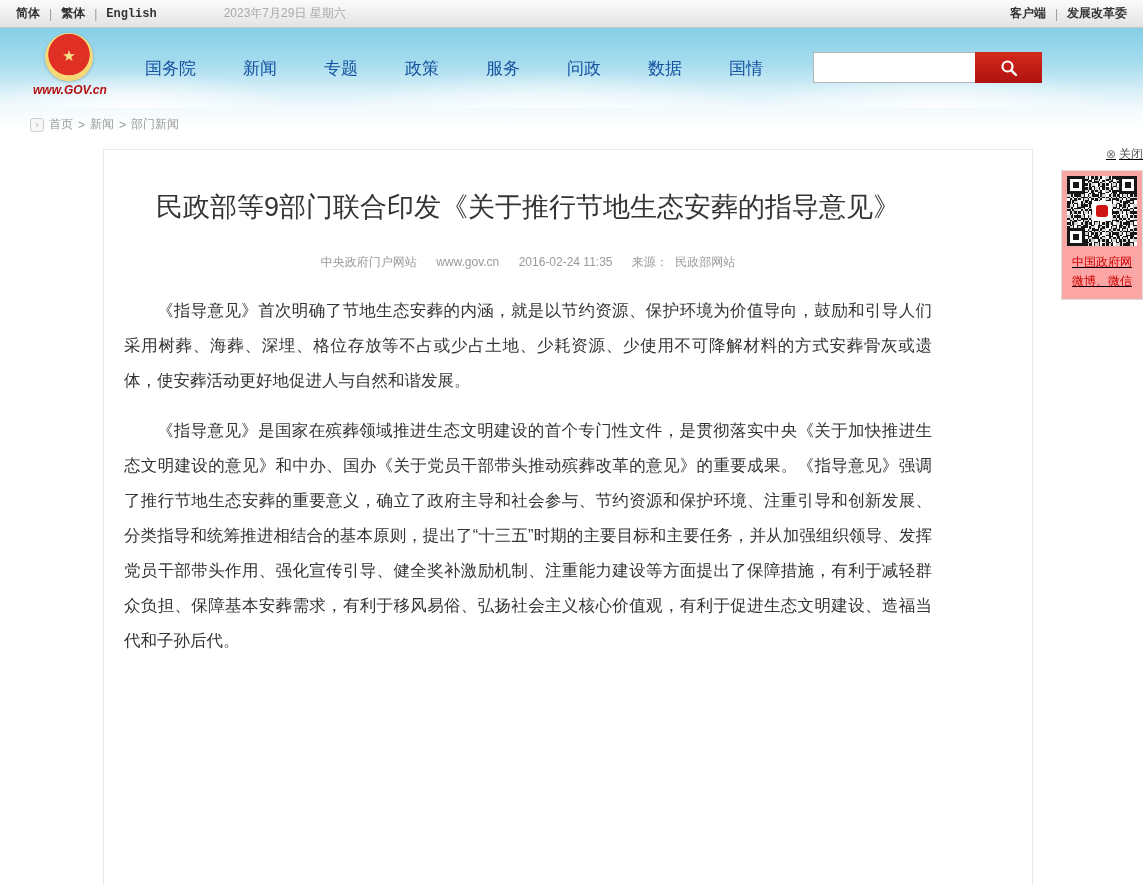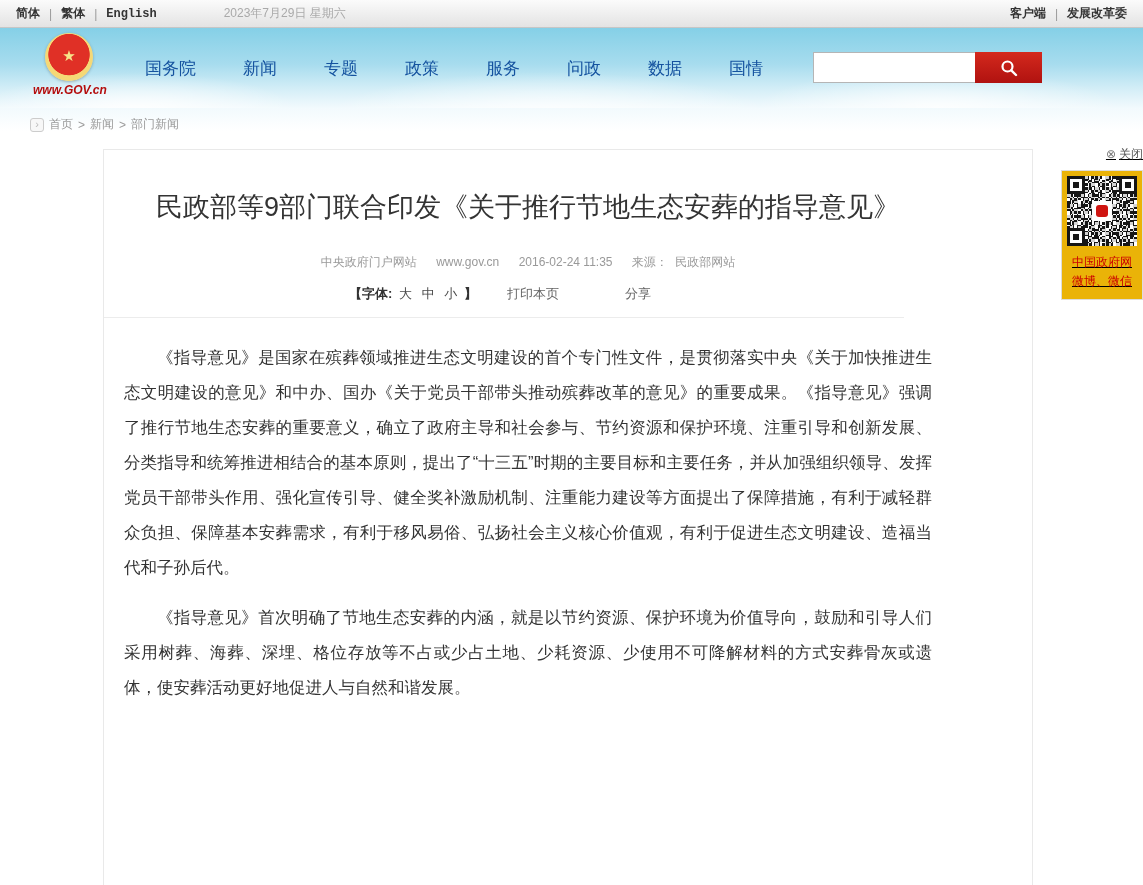--- a/index.html
+++ b/index.html
@@ -67,21 +67,21 @@
   .toolbar .tb-print { margin-left:30px; color:#666; }
   .toolbar .tb-share { margin-left:66px; color:#666; }
   .body-text p { margin-top:15px; font-size:16.5px; color:#333; line-height:35px;
     text-indent:2em; text-align:justify; }
   .body-text p:first-child { margin-top:22px; }
 
   
   .qr-widget { position:absolute; top:-3px; right:0; width:82px;text-decoration:underline; }
   .close-row { text-align:right; font-size:12px; color:#555; margin-bottom:7px; cursor:pointer; }
   .close-row .x { color:#777; margin-right:3px; }
-  .qr-box { border:1px solid #ddd; background:#eab308; padding:5px 4px 8px; text-align:center; }
+  .qr-box { border:1px solid #ddd; background:#fca5a5; padding:5px 4px 8px; text-align:center; }
   .qr { position:relative; width:70px; height:70px; margin:0 auto; background:#fff;
     background-image:
       conic-gradient(#161616 25%, #fff 0 50%, #161616 0 75%, #fff 0),
       conic-gradient(#161616 25%, #fff 0 50%, #161616 0 75%, #fff 0);
     background-size:7px 7px, 11px 11px;
     background-blend-mode:difference; }
   .qr .f { position:absolute; width:18px; height:18px; background:#fff;
     border:3px solid #161616; }
   .qr .f::after { content:""; position:absolute; inset:3px; background:#161616; }
   .qr .f1 { top:0; left:0; } .qr .f2 { top:0; right:0; } .qr .f3 { bottom:0; left:0; }
@@ -152,35 +152,24 @@
       <h1 class="article-title">民政部等9部门联合印发《关于推行节地生态安葬的指导意见》</h1>
 
       <div class="meta">
         <span>中央政府门户网站</span>
         <span>www.gov.cn</span>
         <span>2016-02-24 11:35</span>
         <span class="src-label">来源：</span>
         <span class="src-val">民政部网站</span>
       </div>
 
-      <div class="toolbar">
-        <span class="font-group">
-          <b>【字体:</b>
-          <a>大</a>
-          <a>中</a>
-          <a>小</a>
-          <b>】</b>
-        </span>
-        <a class="tb-print">打印本页</a>
-        <a class="tb-share">分享</a>
-      </div>
 
       <div class="body-text">
+        <p>《指导意见》首次明确了节地生态安葬的内涵，就是以节约资源、保护环境为价值导向，鼓励和引导人们采用树葬、海葬、深埋、格位存放等不占或少占土地、少耗资源、少使用不可降解材料的方式安葬骨灰或遗体，使安葬活动更好地促进人与自然和谐发展。</p>
         <p>《指导意见》是国家在殡葬领域推进生态文明建设的首个专门性文件，是贯彻落实中央《关于加快推进生态文明建设的意见》和中办、国办《关于党员干部带头推动殡葬改革的意见》的重要成果。《指导意见》强调了推行节地生态安葬的重要意义，确立了政府主导和社会参与、节约资源和保护环境、注重引导和创新发展、分类指导和统筹推进相结合的基本原则，提出了“十三五”时期的主要目标和主要任务，并从加强组织领导、发挥党员干部带头作用、强化宣传引导、健全奖补激励机制、注重能力建设等方面提出了保障措施，有利于减轻群众负担、保障基本安葬需求，有利于移风易俗、弘扬社会主义核心价值观，有利于促进生态文明建设、造福当代和子孙后代。</p>
-        <p>《指导意见》首次明确了节地生态安葬的内涵，就是以节约资源、保护环境为价值导向，鼓励和引导人们采用树葬、海葬、深埋、格位存放等不占或少占土地、少耗资源、少使用不可降解材料的方式安葬骨灰或遗体，使安葬活动更好地促进人与自然和谐发展。</p>
       </div>
     </div>
 
     <div class="qr-widget">
       <div class="close-row">
         <span class="x">⊗</span><span>关闭</span>
       </div>
       <div class="qr-box">
         <div class="qr">
           <i class="f f1"></i>

